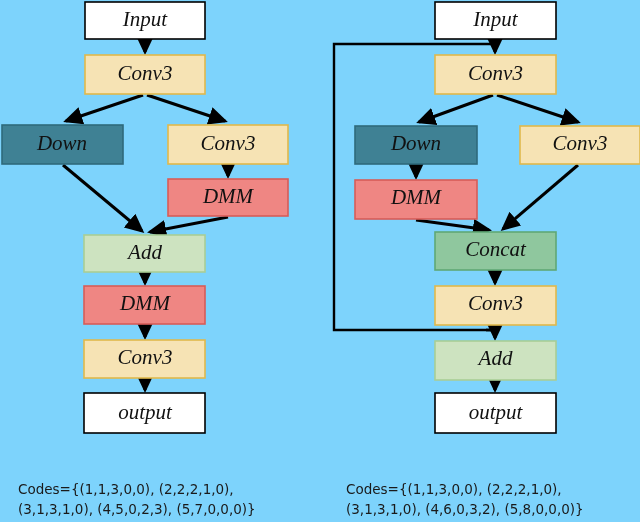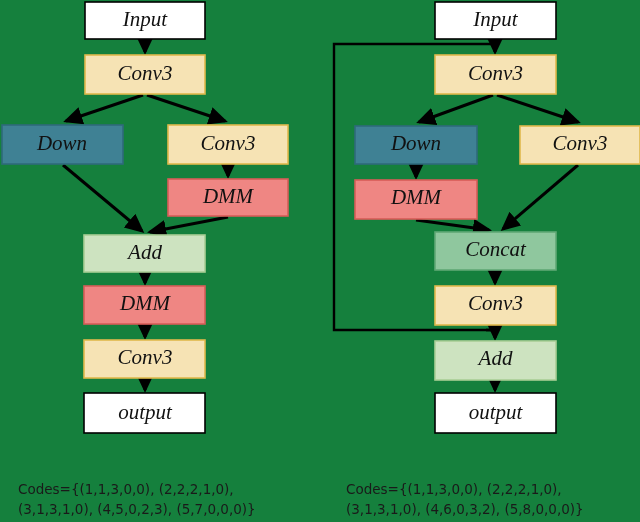--- a/index.html
+++ b/index.html
@@ -10,21 +10,21 @@
   body {
     width: 640px;
     height: 522px;
     font-family: "Liberation Sans", sans-serif;
     overflow: hidden;
   }
   #root {
     position: relative;
     width: 640px;
     height: 522px;
-    background: #15803d;
+    background: #7dd3fc;
   }
   svg#diagram {
     position: absolute;
     left: 0;
     top: 0;
     width: 640px;
     height: 522px;
     display: block;
   }
   .node-label {

